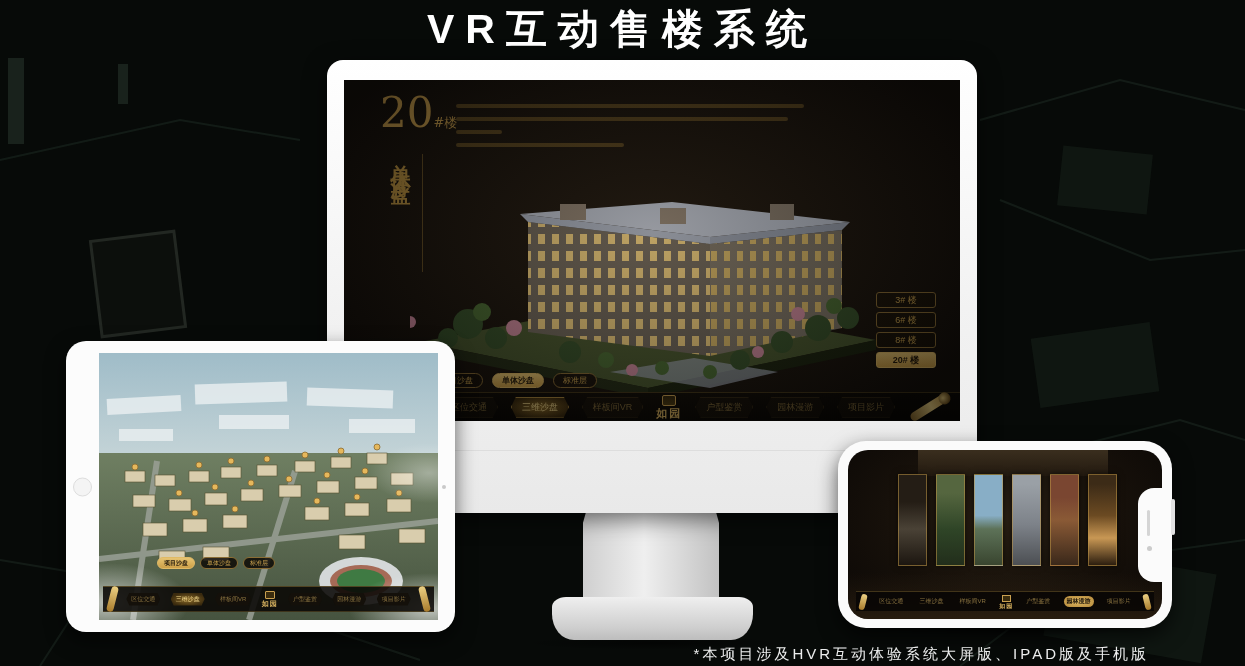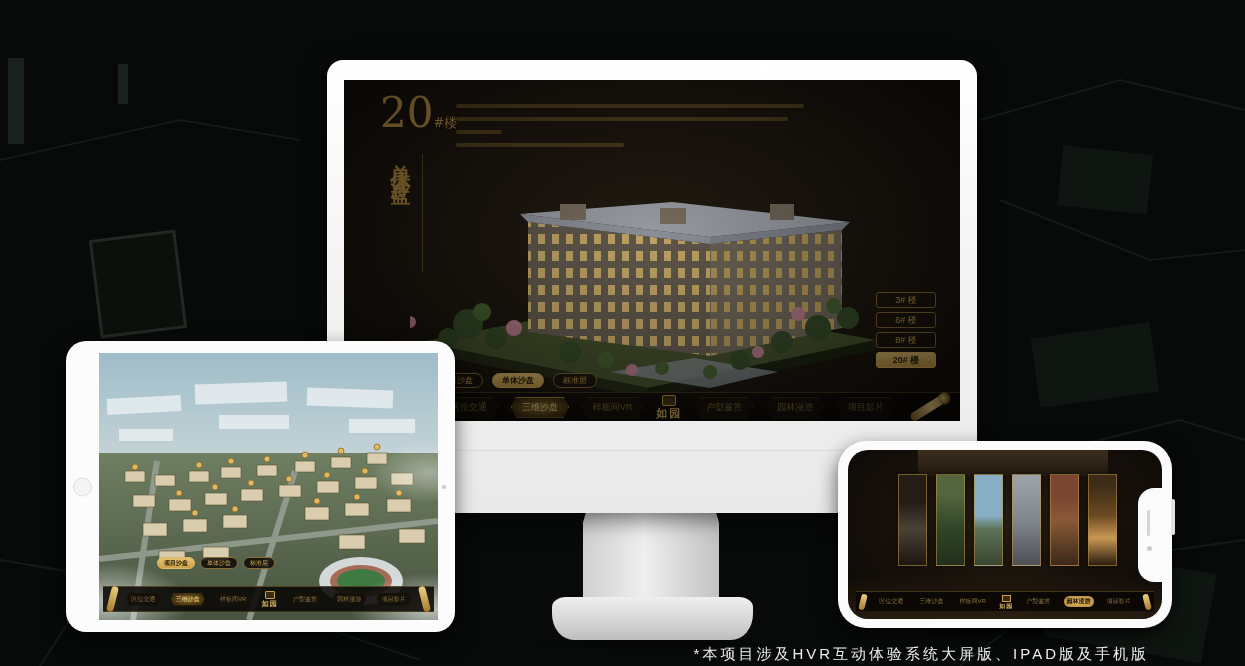--- a/index.html
+++ b/index.html
@@ -159,20 +159,21 @@
     </g>
     <g stroke="#262b25" stroke-width="3" fill="#0d100d" opacity="0.9">
       <rect x="96" y="236" width="84" height="96" transform="rotate(-7 138 284)"></rect>
     </g>
     <g fill="#2c3a30" opacity="0.5">
       <rect x="8" y="58" width="16" height="86"></rect>
       <rect x="118" y="64" width="10" height="40"></rect>
     </g>
   </svg>
 
+  <div class="page-title">VR互动售楼系统</div>
 
   <div class="stand-shadow"></div>
   <div class="stand-neck"></div>
   <div class="stand-base"></div>
   <div class="monitor">
     <div class="monitor-screen">
 
       <div class="headline-num">
         <span class="big">20</span><span class="small">#楼</span>
       </div>

